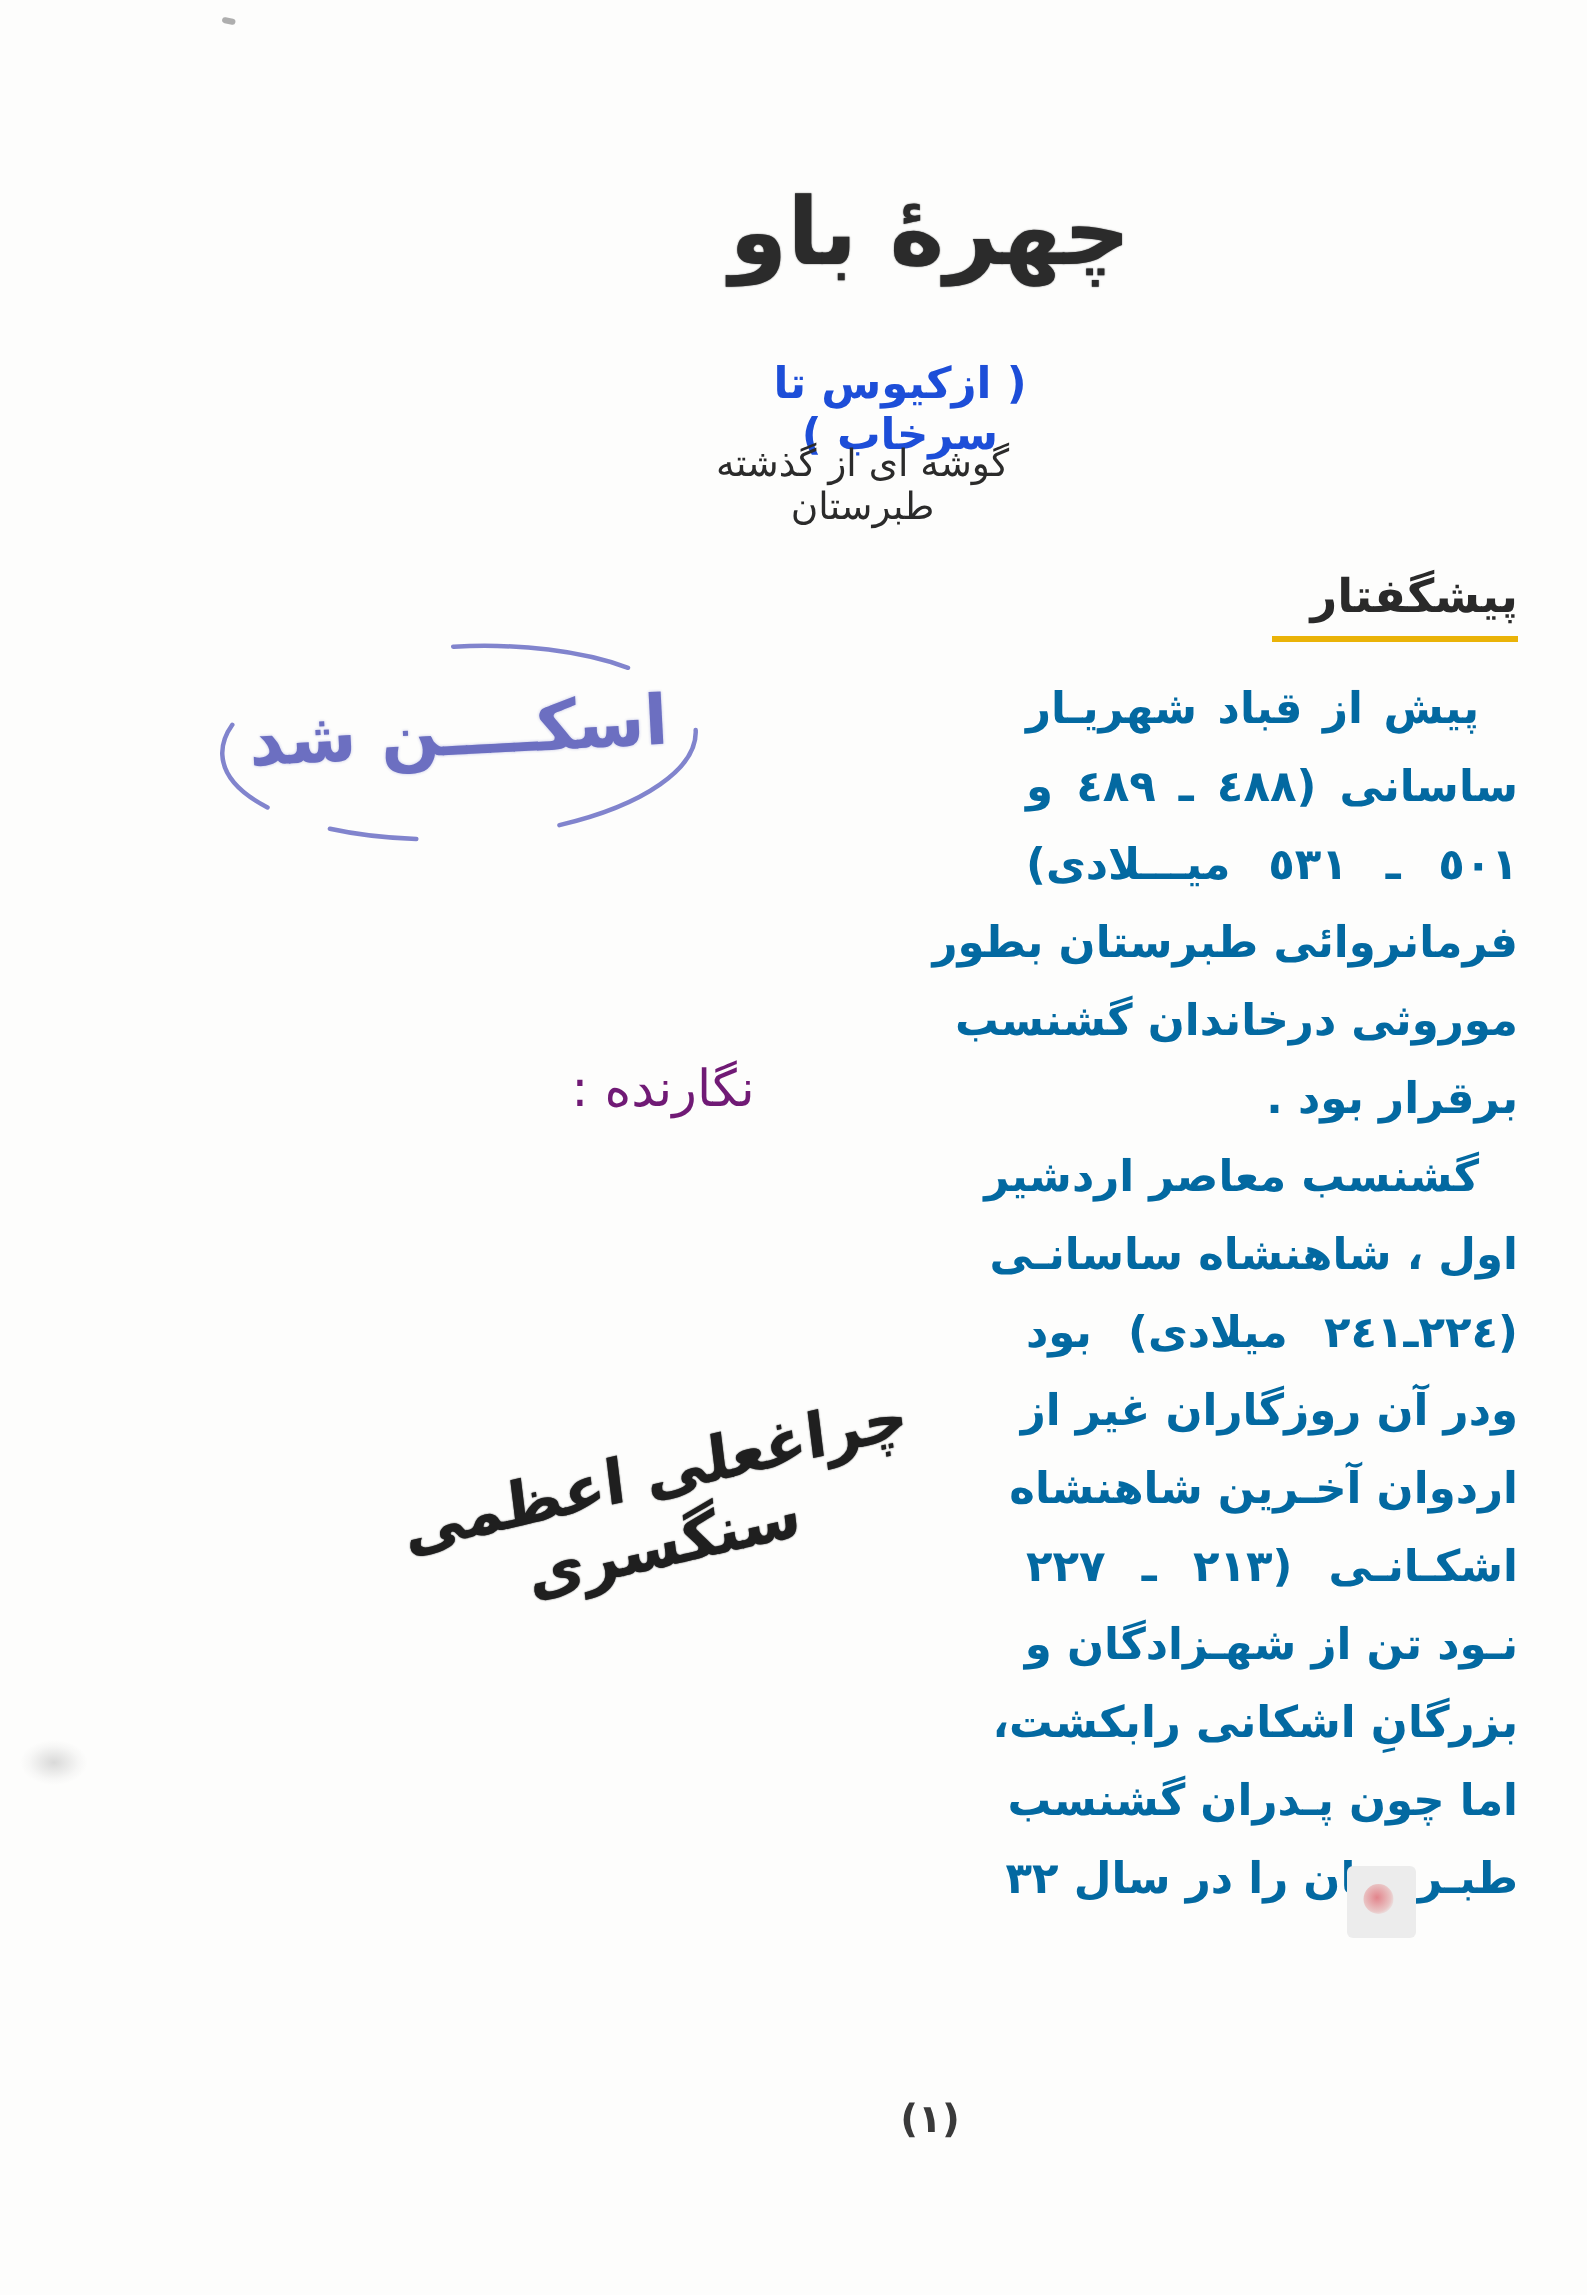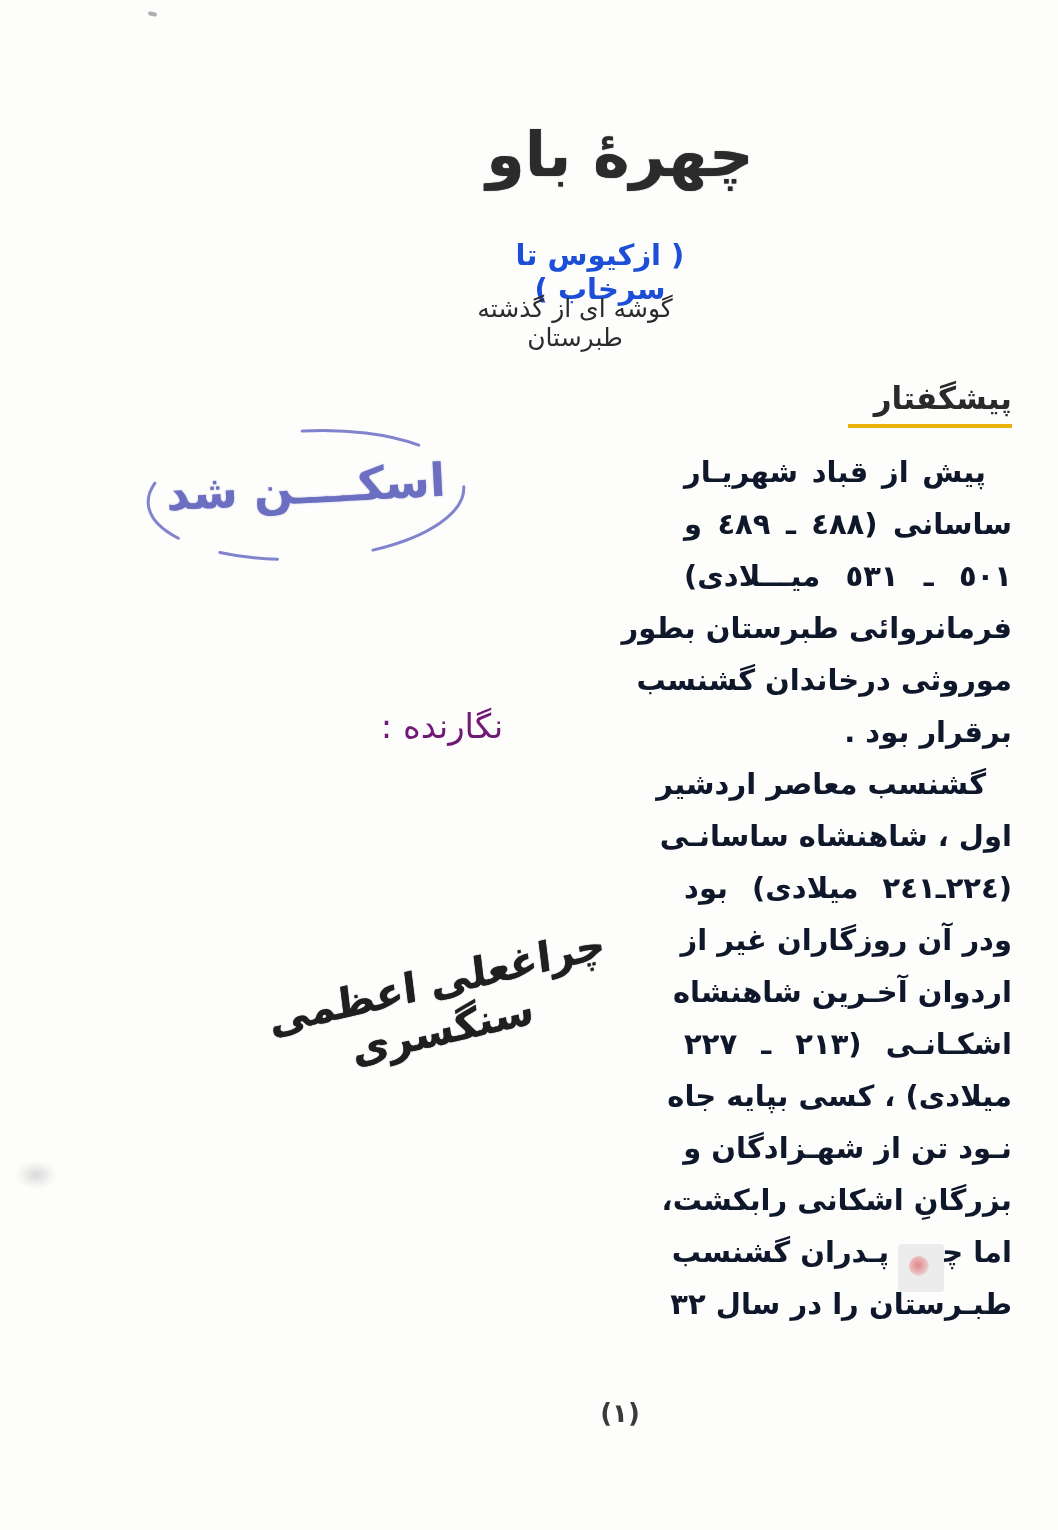--- a/index.html
+++ b/index.html
@@ -58,21 +58,21 @@
   .preface-heading span{
     display:inline-block;
     border-bottom:4px solid #eab308;
     padding-bottom:8px;
     padding-left:26px;
   }
   .preface-lines{margin-top:8px;}
   .body-line{
     direction:rtl;
     height:52px;line-height:52px;
-    font-size:29px;font-weight:600;color:#0f172a;
+    font-size:29px;font-weight:600;color:#0369a1;
     text-align:justify;
     -moz-text-align-last:justify;
     text-align-last:justify;
     white-space:nowrap;
     overflow:visible;
   }
   .body-line.indent{padding-right:26px;}
   .body-line.end{
     text-align:left;
     -moz-text-align-last:right;
@@ -146,21 +146,20 @@
         <div class="body-line">٥٠١ ـ ٥٣١ میـــلادی)</div>
         <div class="body-line">فرمانروائی طبرستان بطور</div>
         <div class="body-line">موروثی درخاندان گشنسب</div>
         <div class="body-line end">برقرار بود .</div>
         <div class="body-line indent">گشنسب معاصر اردشیر</div>
         <div class="body-line">اول ، شاهنشاه ساسانـی</div>
         <div class="body-line">(٢٢٤ـ٢٤١ میلادی) بود</div>
         <div class="body-line">ودر آن روزگاران غیر از</div>
         <div class="body-line">اردوان آخـرین شاهنشاه</div>
         <div class="body-line">اشکـانـی (٢١٣ ـ ٢٢٧</div>
-        <div class="body-line">میلادی) ، کسی بپایه جاه</div>
         <div class="body-line">نـود تن از شهـزادگان و</div>
         <div class="body-line">بزرگانِ اشکانی رابکشت،</div>
         <div class="body-line">اما چون پـدران گشنسب</div>
         <div class="body-line">طبـرستان را در سال ٣٢</div>
       </div>
   </div>
 
   <div class="correction-mark"></div>
 
   <div class="author-label">نگارنده :</div>

